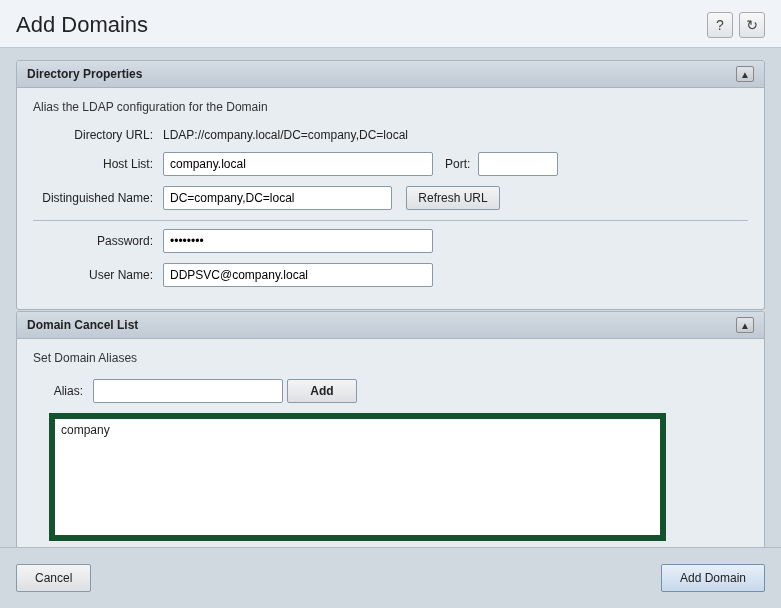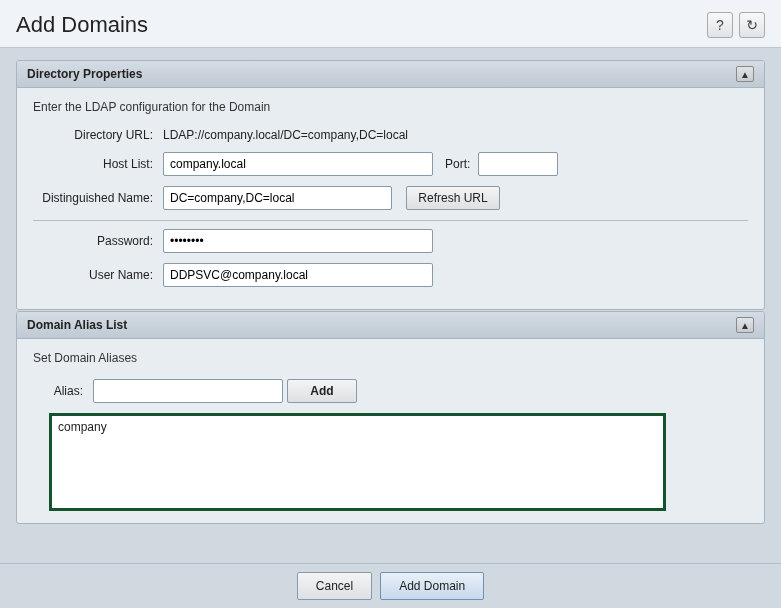--- a/index.html
+++ b/index.html
@@ -171,36 +171,36 @@
       flex-shrink: 0;
     }
     .alias-input { width: 190px; }
     .add-btn { margin-left: 4px; width: 70px; font-weight: bold; }
 
     
     .alias-list-box {
       margin-left: 16px;
       margin-top: 4px;
       width: 617px;
-      height: 98px;
-      border: 3px solid #14532d;
+      height: 128px;
+      border: 6px solid #14532d;
       background: #fff;
       overflow-y: auto;
       padding: 4px 6px;
       font-size: 12px;
       color: #222;
     }
 
     
     .footer {
       background: #d0d8e0;
       border-top: 1px solid #b0bcc8;
-      padding: 8px 16px;
-      display: flex;
-      justify-content: center;
+      padding: 16px 16px;
+      display: flex;
+      justify-content: space-between;
       gap: 8px;
       min-height: 44px;
       align-items: center;
     }
     .footer-btn {
       padding: 4px 18px;
       font-size: 12px;
       height: 28px;
       border: 1px solid #8899aa;
       border-radius: 2px;
@@ -237,21 +237,21 @@
 </div>
 
 <div class="main-content">
 
   <div class="panel">
     <div class="panel-header">
       <span>Directory Properties</span>
       <div class="panel-collapse-btn">▲</div>
     </div>
     <div class="panel-body">
-      <div class="panel-subtitle">Enter the LDAP configuration for the Domain</div>
+      <div class="panel-subtitle">Alias the LDAP configuration for the Domain</div>
 
       <div class="form-row">
         <span class="form-label">Directory URL:</span>
         <span class="form-value">LDAP://company.local/DC=company,DC=local</span>
       </div>
 
       <div class="form-row">
         <span class="form-label">Host List:</span>
         <input class="form-input hostname-input" type="text" value="company.local" style="">
         <span class="port-label">Port:</span>
@@ -274,21 +274,21 @@
       <div class="form-row">
         <span class="form-label">User Name:</span>
         <input class="form-input username-input" type="text" value="DDPSVC@company.local" style="">
       </div>
 
     </div>
   </div>
 
   <div class="panel">
     <div class="panel-header">
-      <span>Domain Alias List</span>
+      <span>Domain Cancel List</span>
       <div class="panel-collapse-btn">▲</div>
     </div>
     <div class="panel-body">
       <div class="panel-subtitle">Set Domain Aliases</div>
 
       <div class="form-row">
         <span class="alias-label">Alias:</span>
         <input class="form-input alias-input" type="text" style="">
         <button class="btn add-btn">Add</button>
       </div>

